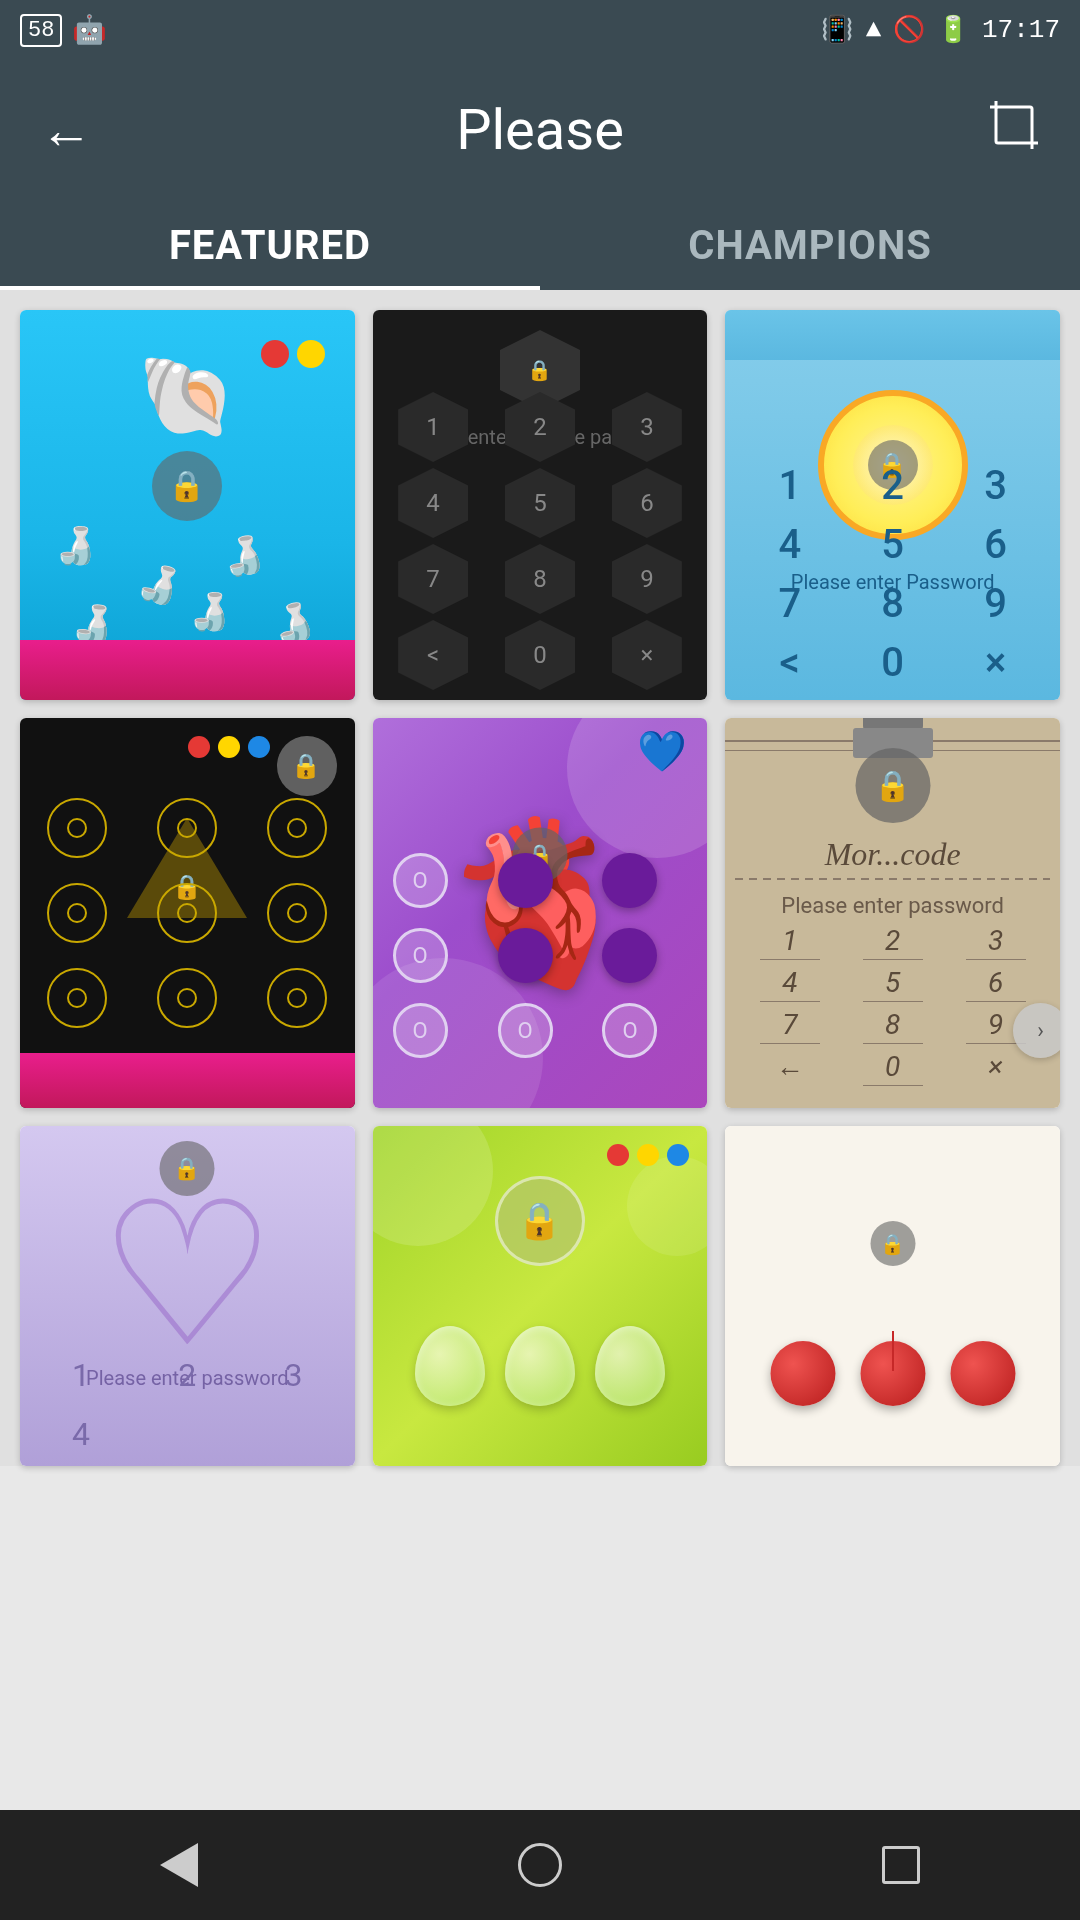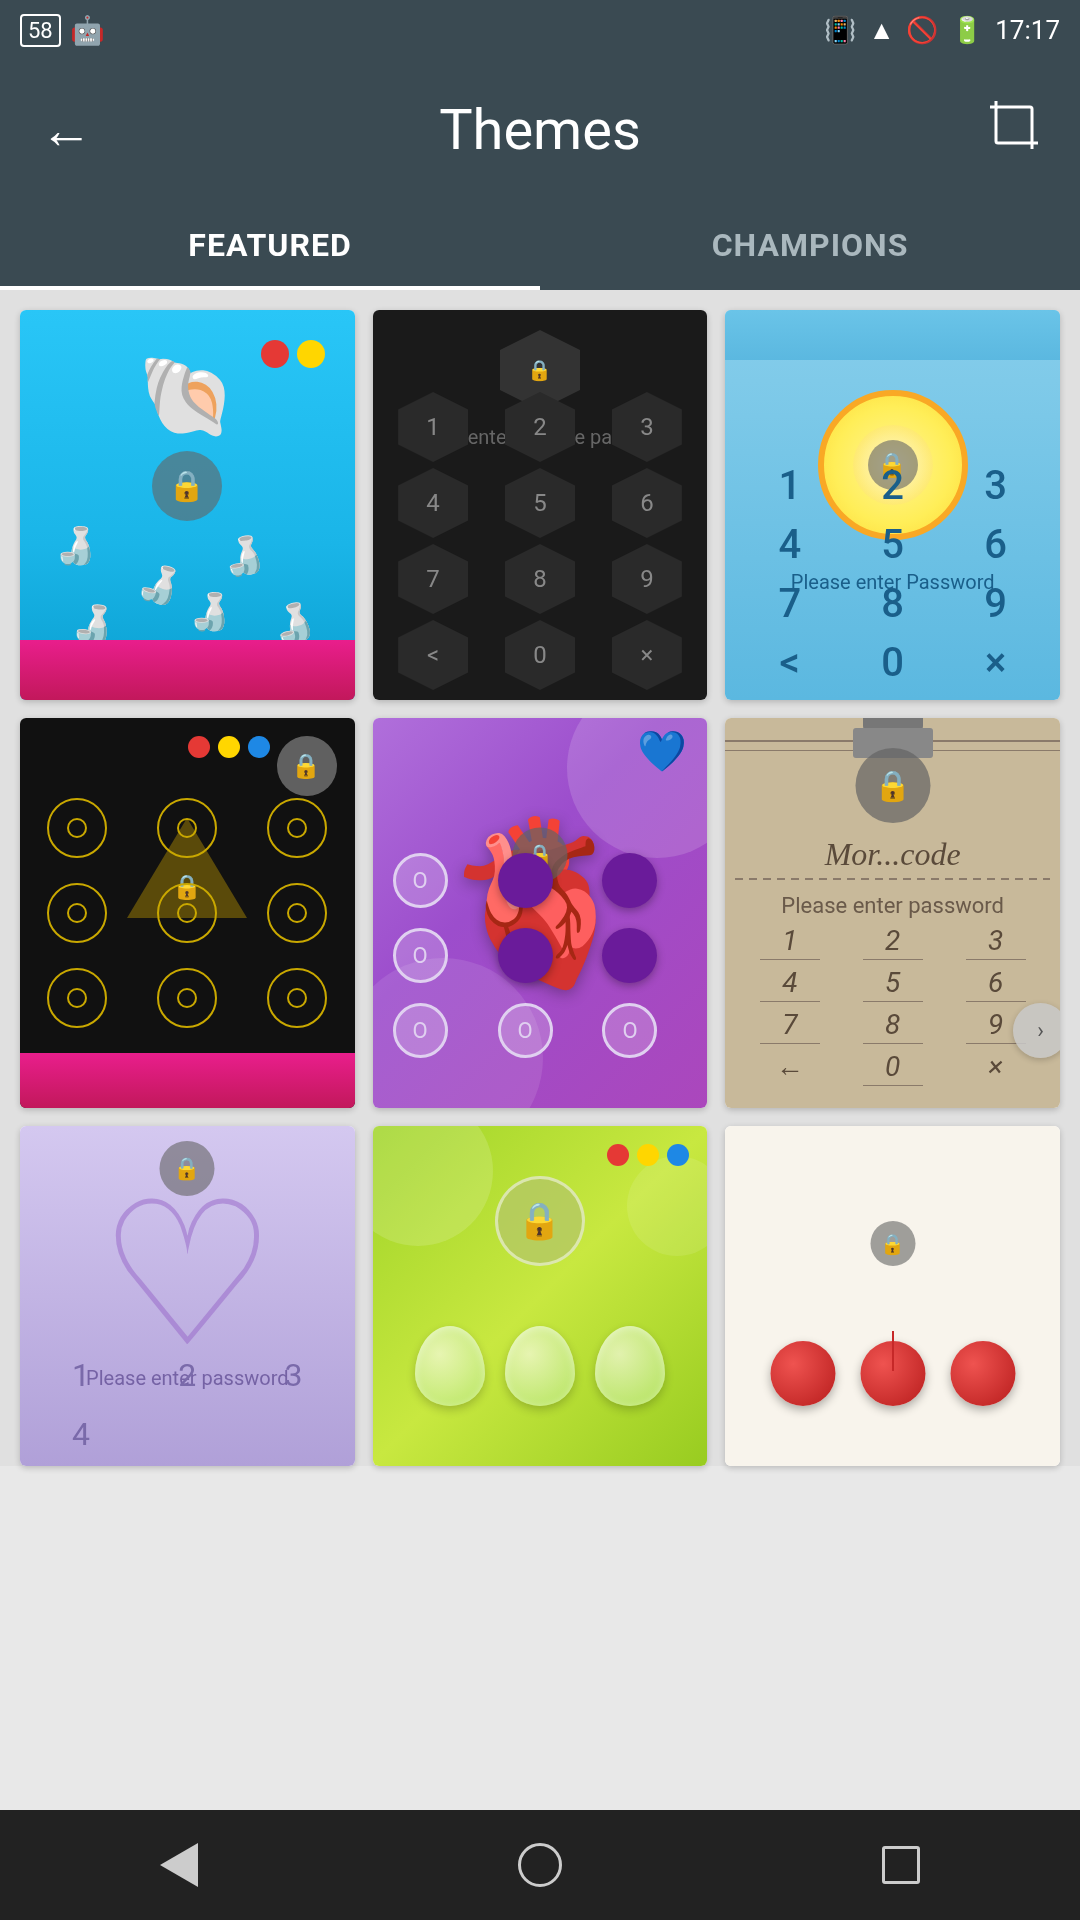--- a/index.html
+++ b/index.html
@@ -17,20 +17,21 @@
     .status-bar {
       width: 100%;
       height: 60px;
       background: #3a4a52;
       display: flex;
       align-items: center;
       justify-content: space-between;
       padding: 0 20px;
       color: white;
       font-size: 28px;
+      font-family: Liberation Mono, monospace;
     }
     .status-bar-left {
       display: flex;
       align-items: center;
       gap: 10px;
     }
     .status-bar-right {
       display: flex;
       align-items: center;
       gap: 12px;
@@ -82,21 +83,21 @@
       background: #3a4a52;
       display: flex;
       align-items: stretch;
     }
     .tab {
       flex: 1;
       display: flex;
       align-items: center;
       justify-content: center;
       color: #aab8be;
-      font-size: 32px;
+      font-size: 40px;
       font-weight: 700;
       letter-spacing: 1px;
       cursor: pointer;
       position: relative;
     }
     .tab.active {
       color: white;
     }
     .tab.active::after {
       content: '';
@@ -543,21 +544,21 @@
     <span>📳</span>
     <span>▲</span>
     <span>🚫</span>
     <span>🔋</span>
     <span>17:17</span>
   </div>
 </div>
 
 <div class="app-bar">
   <button class="back-btn">←</button>
-  <span class="app-bar-title">Themes</span>
+  <span class="app-bar-title">Please</span>
   <button class="crop-btn">
     <svg width="52" height="52" viewBox="0 0 52 52" fill="none">
       <rect x="8" y="8" width="36" height="36" rx="2" stroke="white" stroke-width="3" fill="none"></rect>
       <line x1="8" y1="2" x2="8" y2="8" stroke="white" stroke-width="3"></line>
       <line x1="2" y1="8" x2="8" y2="8" stroke="white" stroke-width="3"></line>
       <line x1="44" y1="44" x2="44" y2="50" stroke="white" stroke-width="3"></line>
       <line x1="44" y1="44" x2="50" y2="44" stroke="white" stroke-width="3"></line>
     </svg>
   </button>
 </div>

